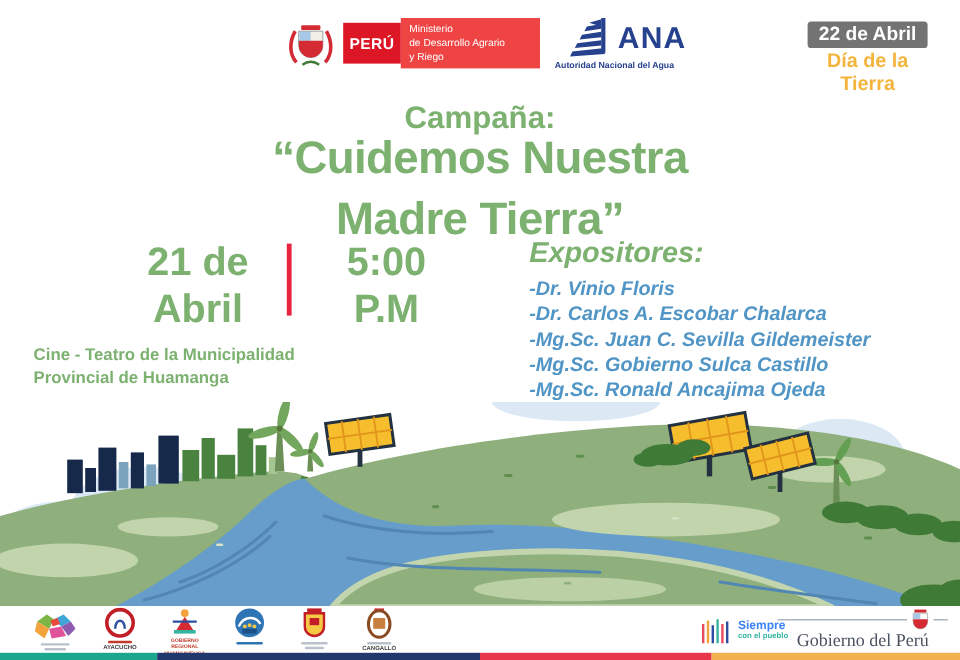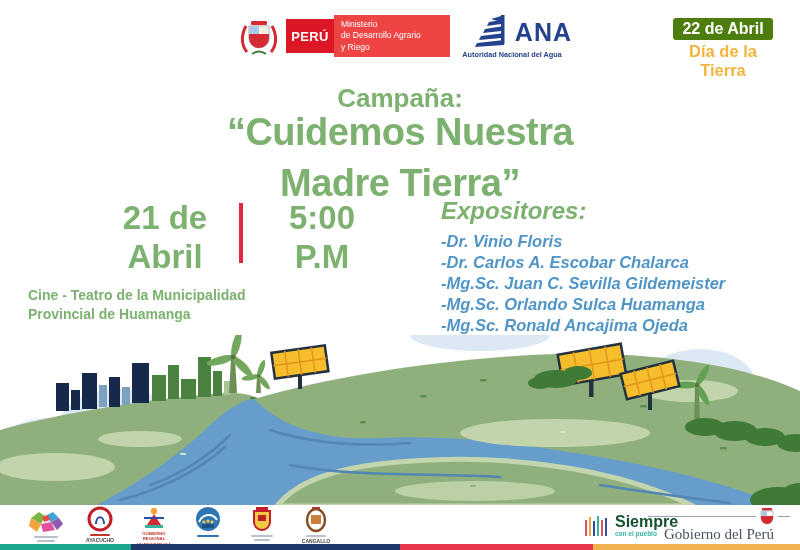--- a/index.html
+++ b/index.html
@@ -11,21 +11,21 @@
   .coat{width:46px;height:46px;margin-right:4px;}
   .peru-box{width:48px;height:34px;background:#dd1626;color:#fff;display:flex;align-items:center;
     justify-content:center;font-weight:bold;font-size:13px;letter-spacing:.3px;}
   .ministry-box{width:102px;height:42px;background:#ef4444;color:#fff;font-size:8.5px;line-height:1.3;
     display:flex;flex-direction:column;justify-content:center;padding:0 7px;}
   .ana{position:absolute;left:452px;top:14px;width:120px;}
   .ana-row{display:flex;align-items:center;justify-content:flex-end;}
   .ana-acronym{font-weight:bold;font-size:25px;color:#26418d;letter-spacing:1px;margin-left:4px;}
   .ana-name{font-size:7.3px;font-weight:bold;color:#26418d;text-align:center;margin-top:0px;}
   .date-badge{position:absolute;right:22px;top:18px;text-align:center;width:110px;}
-  .badge-pill{display:inline-block;background:#4d7c0f;color:#fff;font-weight:bold;font-size:16px;
+  .badge-pill{display:inline-block;background:#737373;color:#fff;font-weight:bold;font-size:16px;
     padding:2px 9px;border-radius:3px;}
   .badge-label{color:#f3b43d;font-weight:bold;font-size:16.5px;margin-top:2px;}
 
   
   .kicker{position:absolute;top:83px;left:0;width:100%;text-align:center;color:#7cb170;
     font-size:26px;font-weight:bold;}
   .title{position:absolute;top:107px;left:0;width:100%;text-align:center;color:#7cb170;
     font-size:38px;font-weight:bold;line-height:1.35;letter-spacing:-0.5px;}
 
   
@@ -45,21 +45,21 @@
 
   
   .footer{position:absolute;left:0;top:505px;width:800px;height:39px;background:#fff;}
   .logo-strip{position:absolute;left:26px;top:1px;display:flex;gap:14px;align-items:flex-start;}
   .logo-item{width:40px;text-align:center;}
   .logo-item svg{display:block;margin:0 auto;}
   .cap{font-size:5px;font-weight:bold;color:#444;line-height:1.2;margin-top:1px;}
   .cap-red{color:#c0392b;font-size:4.3px;}
   .cap-bar{height:2px;background:#b9c2cc;border-radius:1px;margin:2px auto 0 auto;width:24px;}
   .siempre{position:absolute;left:584px;top:9px;display:flex;align-items:center;}
-  .siempre-text1{font-weight:bold;font-size:16px;color:#14532d;line-height:1;}
+  .siempre-text1{font-weight:bold;font-size:10px;color:#3b82f6;line-height:1;}
   .siempre-text2{font-weight:bold;font-size:6.5px;color:#35b4a0;line-height:1;margin-top:1px;}
   .gobierno{position:absolute;left:648px;top:2px;width:142px;text-align:center;}
   .gob-row{display:flex;align-items:center;justify-content:center;}
   .gob-line{height:1px;background:#9aa3ad;flex:1;}
   .gob-line.short{flex:0 0 12px;}
   .gob-text{font-family:"Liberation Serif",serif;color:#4a5260;font-size:15px;margin-top:1px;}
 
   .stripe{position:absolute;left:0;bottom:0;width:800px;height:6px;display:flex;}
   .stripe span{height:100%;}
   .s-teal{width:16.4%;background:#1aa78d;}
@@ -129,21 +129,21 @@
   <div class="venue">
     <div>Cine - Teatro de la Municipalidad</div>
     <div>Provincial de Huamanga</div>
   </div>
 
   <div class="speakers">
     <div class="speakers-heading">Expositores:</div>
     <div class="speaker">-Dr. Vinio Floris</div>
     <div class="speaker">-Dr. Carlos A. Escobar Chalarca</div>
     <div class="speaker">-Mg.Sc. Juan C. Sevilla Gildemeister</div>
-    <div class="speaker">-Mg.Sc. Orlando Sulca Huamanga</div>
+    <div class="speaker">-Mg.Sc. Gobierno Sulca Castillo</div>
     <div class="speaker">-Mg.Sc. Ronald Ancajima Ojeda</div>
   </div>
 
   <svg class="scene" viewBox="0 0 800 170" preserveAspectRatio="none">
 
     <g fill="#dce9f4">
       <ellipse cx="15" cy="140" rx="45" ry="24"></ellipse>
       <ellipse cx="50" cy="115" rx="55" ry="32"></ellipse>
       <ellipse cx="120" cy="92" rx="62" ry="38"></ellipse>
       <ellipse cx="195" cy="112" rx="50" ry="28"></ellipse>

